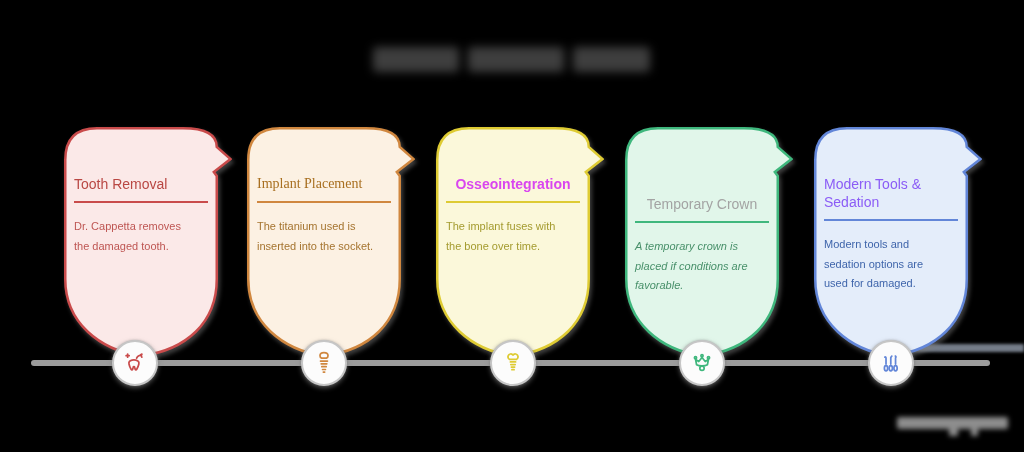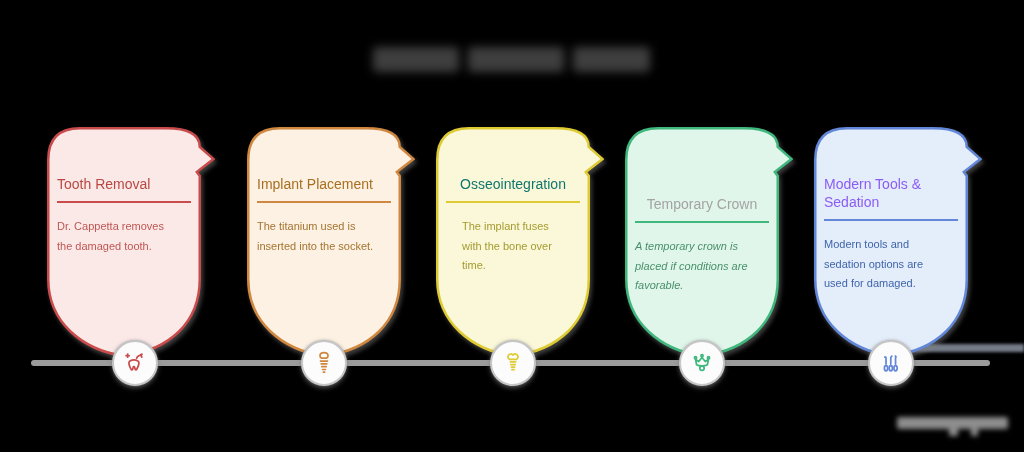--- a/index.html
+++ b/index.html
@@ -56,50 +56,50 @@
     <div class="seg seg-b" style="background: rgb(62, 62, 62);"></div>
     <div class="seg seg-c" style="background: rgb(62, 62, 62);"></div>
   </div>
 
   <div class="edge-artifact" style="background: rgb(116, 124, 136);"></div>
 
   <div class="timeline" style="background: rgb(156, 156, 156);"></div>
 
   <div class="steps">
 
-    <div class="step" style="left:47px">
+    <div class="step" style="left:64px">
       <svg class="bubble" width="168" height="231" viewBox="0 0 168 231">
         <path d="M33 1.25 H119 Q152.75 1.25 152.75 20 L166.5 32 L149.8 45 L152.75 49 V152 C152.75 196 122 223 77 229 C36 223 1.25 196 1.25 152 V33 Q1.25 1.25 33 1.25 Z" style="fill: rgb(251, 233, 232); stroke: rgb(201, 75, 75);"></path>
       </svg>
       <div class="content">
         <h3 class="step-title" style="color: rgb(185, 71, 67);">Tooth Removal</h3>
         <div class="divider" style="background: rgb(201, 75, 75);"></div>
         <p class="step-desc" style="color: rgb(190, 85, 82);">Dr. Cappetta removes the damaged tooth.</p>
       </div>
     </div>
 
     <div class="step" style="left:247px">
       <svg class="bubble" width="168" height="231" viewBox="0 0 168 231">
         <path d="M33 1.25 H119 Q152.75 1.25 152.75 20 L166.5 32 L149.8 45 L152.75 49 V152 C152.75 196 122 223 77 229 C36 223 1.25 196 1.25 152 V33 Q1.25 1.25 33 1.25 Z" style="fill: rgb(252, 241, 227); stroke: rgb(208, 135, 63);"></path>
       </svg>
       <div class="content">
-        <h3 class="step-title" style="color: rgb(168, 111, 32);">Implant Placement</h3>
+        <h3 class="step-title" style="color: rgb(168, 111, 32); font-family: Liberation Serif, serif;">Implant Placement</h3>
         <div class="divider" style="background: rgb(208, 135, 63);"></div>
         <p class="step-desc" style="color: rgb(165, 116, 47);">The titanium used is inserted into the socket.</p>
       </div>
     </div>
 
     <div class="step" style="left:436px">
       <svg class="bubble" width="168" height="231" viewBox="0 0 168 231">
         <path d="M33 1.25 H119 Q152.75 1.25 152.75 20 L166.5 32 L149.8 45 L152.75 49 V152 C152.75 196 122 223 77 229 C36 223 1.25 196 1.25 152 V33 Q1.25 1.25 33 1.25 Z" style="fill: rgb(251, 248, 218); stroke: rgb(222, 203, 51);"></path>
       </svg>
       <div class="content">
-        <h3 class="step-title" style="color: #0f766e;">Osseointegration</h3>
+        <h3 class="step-title" style="color: #d946ef; font-weight: bold;">Osseointegration</h3>
         <div class="divider" style="background: rgb(222, 203, 51);"></div>
-        <p class="step-desc" style="color: rgb(164, 155, 47); margin-left: 16px;">The implant fuses with the bone over time.</p>
+        <p class="step-desc" style="color: rgb(164, 155, 47);">The implant fuses with the bone over time.</p>
       </div>
     </div>
 
     <div class="step" style="left:625px">
       <svg class="bubble" width="168" height="231" viewBox="0 0 168 231">
         <path d="M33 1.25 H119 Q152.75 1.25 152.75 20 L166.5 32 L149.8 45 L152.75 49 V152 C152.75 196 122 223 77 229 C36 223 1.25 196 1.25 152 V33 Q1.25 1.25 33 1.25 Z" style="fill: rgb(225, 246, 234); stroke: rgb(63, 183, 125);"></path>
       </svg>
       <div class="content">
         <h3 class="step-title" style="color: #a3a3a3; margin-top: 20px;">Temporary Crown</h3>
         <div class="divider" style="background: rgb(63, 183, 125);"></div>

